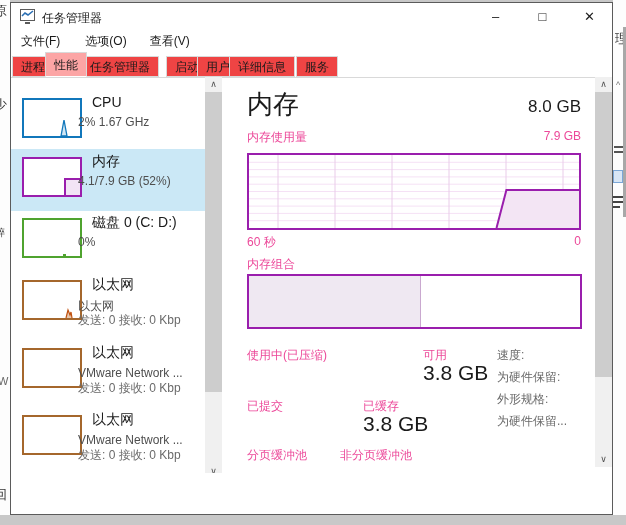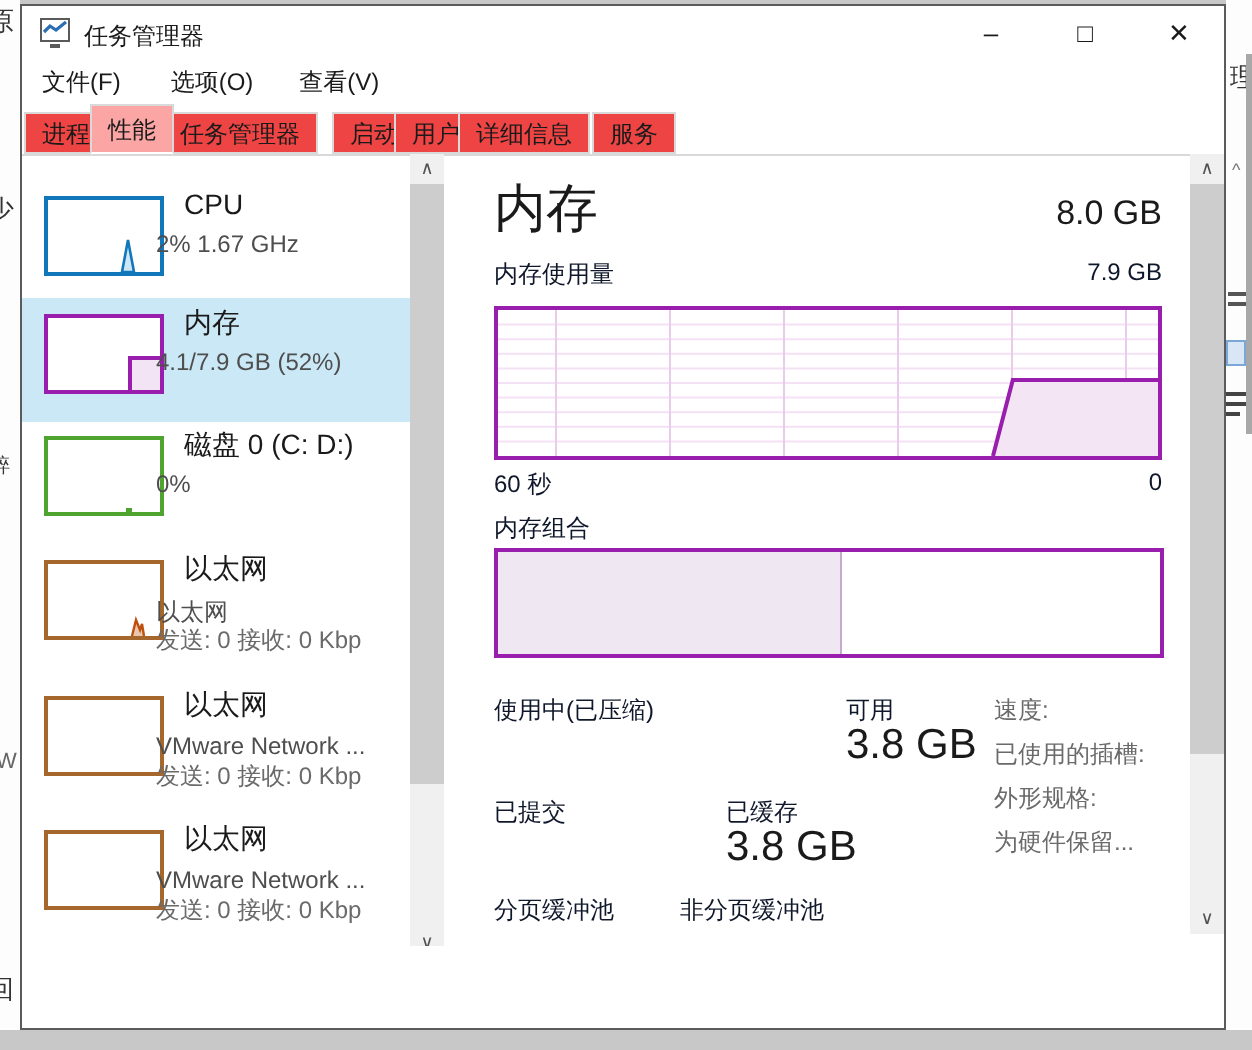--- a/index.html
+++ b/index.html
@@ -40,21 +40,21 @@
   .si-sub { position:absolute; left:67px; font-size:12px; color:#4E4E4E; white-space:nowrap;
     width:112px; overflow:hidden; }
   
   .sbar { position:absolute; width:17px; background:#F0F0F0; }
   .sbar .arrow { position:absolute; left:0; width:17px; height:15px; font-size:9px; color:#505050;
     text-align:center; line-height:15px; }
   .sbar .thumb { position:absolute; left:0; width:17px; background:#CDCDCD; }
   #side-scroll { left:194px; top:74px; height:402px; }
   #main-scroll { right:0; top:74px; height:390px; }
   
-  .m-label { position:absolute; font-size:12px; color:#0f172a; white-space:nowrap; }
+  .m-label { position:absolute; font-size:12px; color:#ec4899; white-space:nowrap; }
   .m-value { position:absolute; font-size:21px; color:#1A1A1A; white-space:nowrap; }
   #main-title { position:absolute; left:236px; top:84px; font-size:26px; color:#1A1A1A; }
   #main-cap { position:absolute; right:31px; top:94px; font-size:17px; color:#1A1A1A; }
   #graph { position:absolute; left:236px; top:150px; width:334px; height:77px;
     border:2px solid #9A1EAD; background:#fff; }
   #comp-bar { position:absolute; left:236px; top:271px; width:335px; height:55px;
     border:2px solid #9A1EAD; background:#fff; }
   #comp-fill { position:absolute; left:0; top:0; height:100%; background:#EFE8F2;
     border-right:1px solid #C9A8CF; }
   .hw-line { position:absolute; left:486px; font-size:12px; color:#6A6A6A; white-space:nowrap; }
@@ -204,21 +204,21 @@
   <div class="m-label" style="left:236px; top:253px">内存组合</div>
   <div id="comp-bar">
     <div id="comp-fill" style="width: 52%;"></div>
   </div>
 
   <div class="m-label" style="left:236px; top:344px">使用中(已压缩)</div>
   <div class="m-label" style="left:412px; top:344px">可用</div>
   <div class="m-value" style="left:412px; top:358px">3.8 GB</div>
 
   <div class="hw-line" style="top:344px">速度:</div>
-  <div class="hw-line" style="top:366px">已使用的插槽:</div>
+  <div class="hw-line" style="top:366px">为硬件保留:</div>
   <div class="hw-line" style="top:388px">外形规格:</div>
   <div class="hw-line" style="top:410px">为硬件保留...</div>
 
   <div class="m-label" style="left:236px; top:395px">已提交</div>
   <div class="m-label" style="left:352px; top:395px">已缓存</div>
   <div class="m-value" style="left:352px; top:409px">3.8 GB</div>
 
   <div class="m-label" style="left:236px; top:444px">分页缓冲池</div>
   <div class="m-label" style="left:329px; top:444px">非分页缓冲池</div>
 

